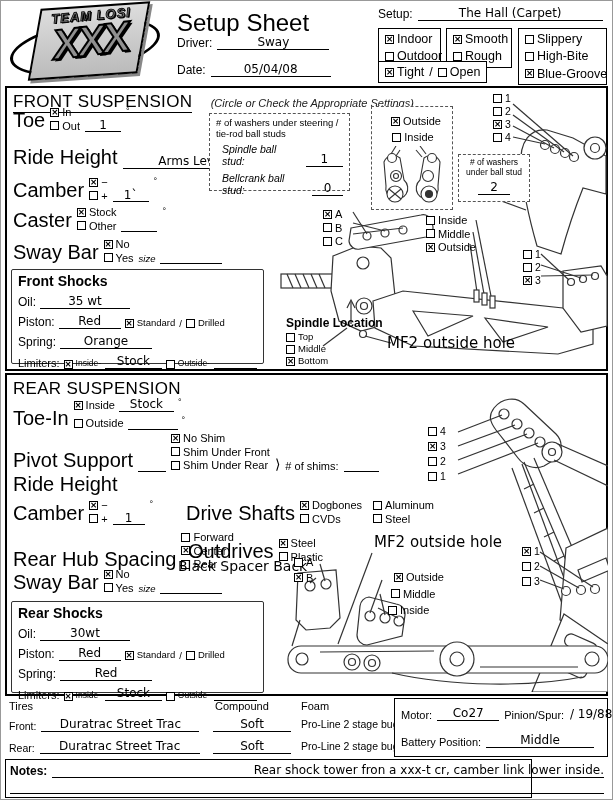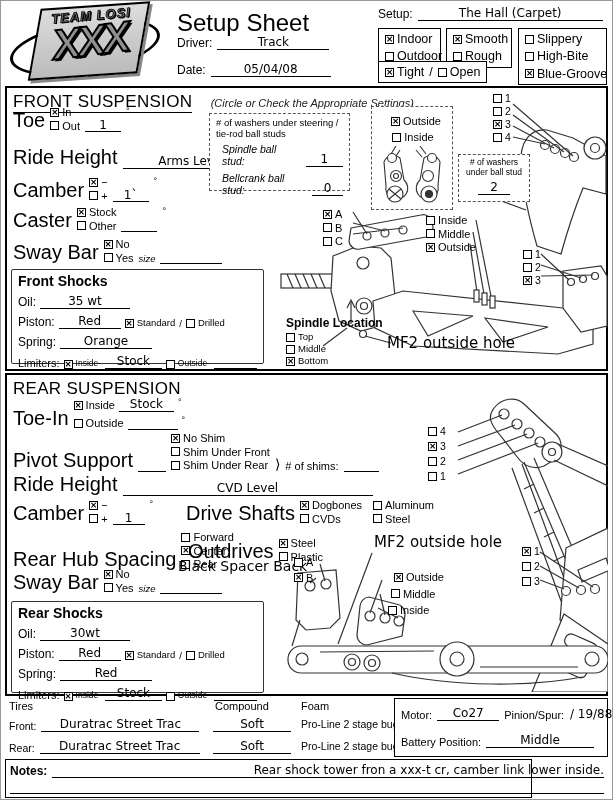--- a/index.html
+++ b/index.html
@@ -51,21 +51,21 @@
     <div class="logo-card"></div>
     <div class="logo-brand">TEAM LOSI</div>
     <div class="logo-xxx">XXX</div>
   </div>
 
   <div class="abs" style="left:176px;top:8px;font-size:24px">Setup Sheet</div>
 
   <div class="abs row" style="left:176px;top:34px">
     <span class="s12">Driver:</span>
     <span class="fld" style="width:112px">
-        <span class="hw">Track</span>
+        <span class="hw">Sway</span>
       </span>
   </div>
 
   <div class="abs row" style="left:176px;top:61px">
     <span class="s12">Date:</span>
     <span class="fld" style="width:120px">
         <span class="hw">05/04/08</span>
       </span>
   </div>
 
@@ -585,23 +585,20 @@
       </span>
       <span style="font-size:14px">⟩</span>
       <span class="s11"># of shims:</span>
       <span class="fld" style="width:35px">
           <span class="hw"></span>
         </span>
     </div>
 
     <div class="abs row z" style="left:6px;top:98px">
       <span class="lbl">Ride Height</span>
-      <span class="fld" style="width:250px">
-          <span class="hw">CVD Level</span>
-        </span>
     </div>
 
     <div class="abs row z" style="left:6px;top:124px">
       <span class="lbl">Camber</span>
       <span class="vst s11">
         <span class="cb">
             <i class="bx on">✕</i>
             <span>−</span>
           </span>
         <span class="cb">

